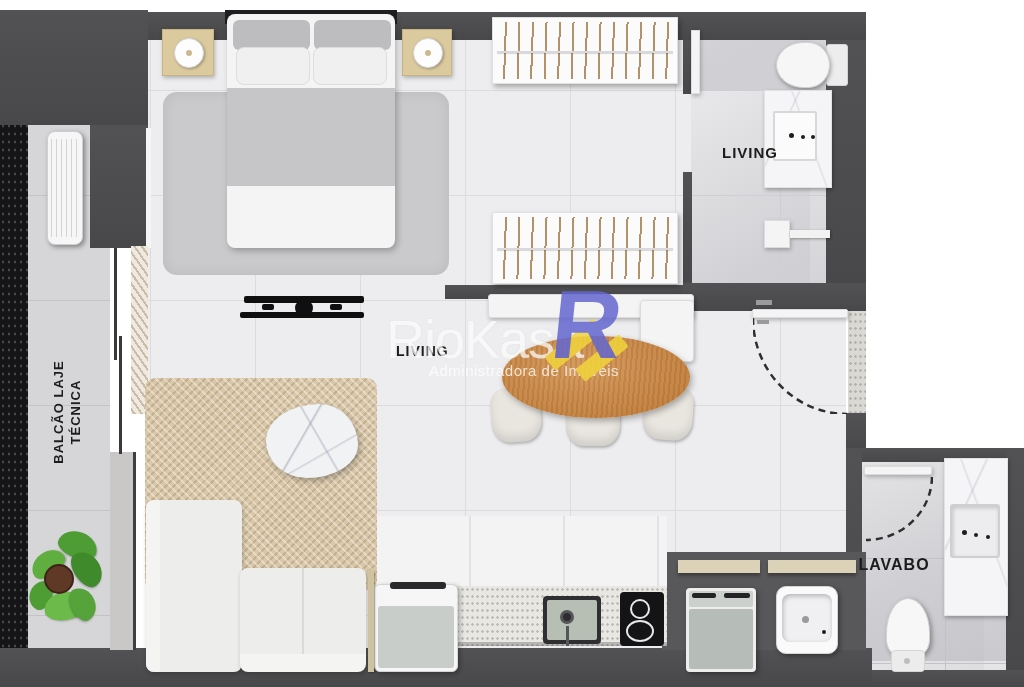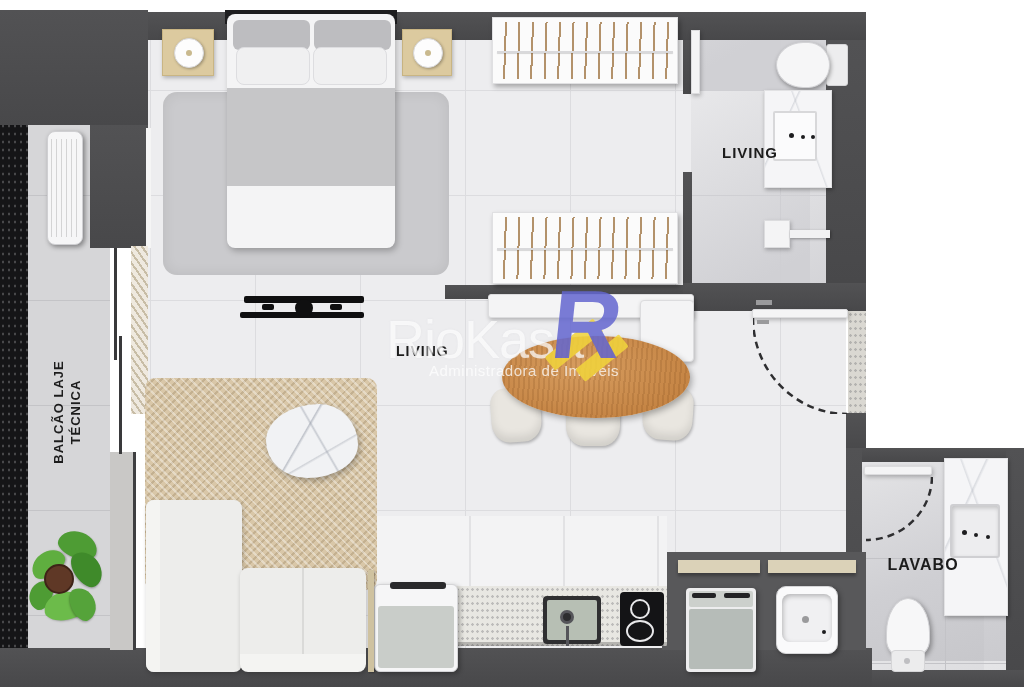--- a/index.html
+++ b/index.html
@@ -216,21 +216,21 @@
   </div>
   <div style="left:884px;top:598px;width:48px;height:76px;">
     <div style="left:2px;top:0;width:44px;height:60px;background:#f7f7f8;border:1px solid #d2d2d5;border-radius:50% 50% 40% 40%/58% 58% 30% 30%;box-shadow:2px 2px 5px rgba(0,0,0,.35);"></div>
     <div style="left:7px;top:52px;width:34px;height:22px;background:#ececed;border:1px solid #d5d5d7;border-radius:4px;"></div>
     <div class="dot" style="left:20px;top:60px;width:6px;height:6px;background:#bfbfc2;"></div>
   </div>
   <div class="white-box" style="left:864px;top:466px;width:68px;height:9px;border-radius:2px;"></div>
   <svg style="left:866px;top:476px;" width="67" height="66">
     <path d="M66 1 A 66 64 0 0 1 0 64" fill="none" stroke="#2e2e30" stroke-width="2.5" stroke-dasharray="7 5"></path>
   </svg>
-  <div class="label" style="left:877px;top:556px;width:92px;text-align:center;font-size:16px;">LAVABO</div>
+  <div class="label" style="left:848px;top:556px;width:92px;text-align:center;font-size:16px;">LAVABO</div>
 
   <div style="left:776px;top:42px;width:74px;height:46px;">
     <div style="left:50px;top:2px;width:22px;height:42px;background:#ededee;border:1px solid #d5d5d7;border-radius:3px;"></div>
     <div style="left:0;top:0;width:54px;height:46px;background:#f6f6f7;border:1px solid #d2d2d5;border-radius:50% 40% 40% 50%/50% 50% 50% 50%;box-shadow:1px 2px 4px rgba(0,0,0,.35);"></div>
   </div>
   <div class="marble" style="left:764px;top:90px;width:68px;height:98px;">
     <div style="left:8px;top:20px;width:44px;height:50px;background:#fbfbfc;border:2px solid #d8d8da;border-radius:2px;"></div>
     <div class="dot" style="left:24px;top:42px;width:5px;height:5px;"></div>
     <div class="dot" style="left:36px;top:44px;width:4px;height:4px;"></div>
     <div class="dot" style="left:46px;top:44px;width:4px;height:4px;"></div>

